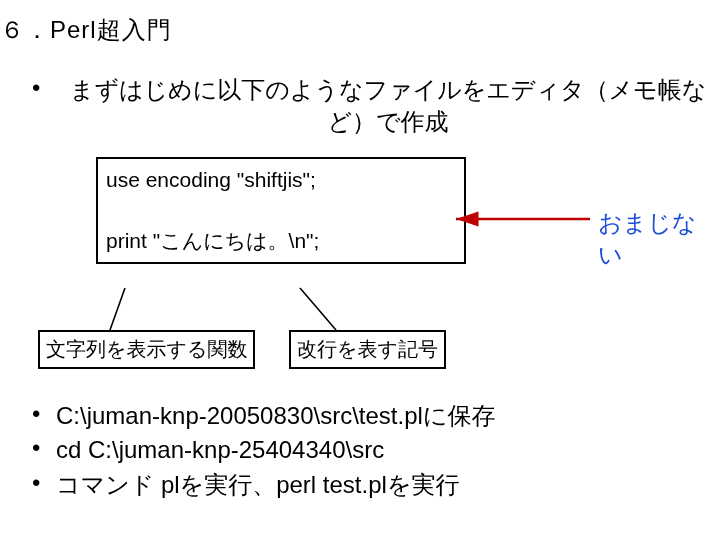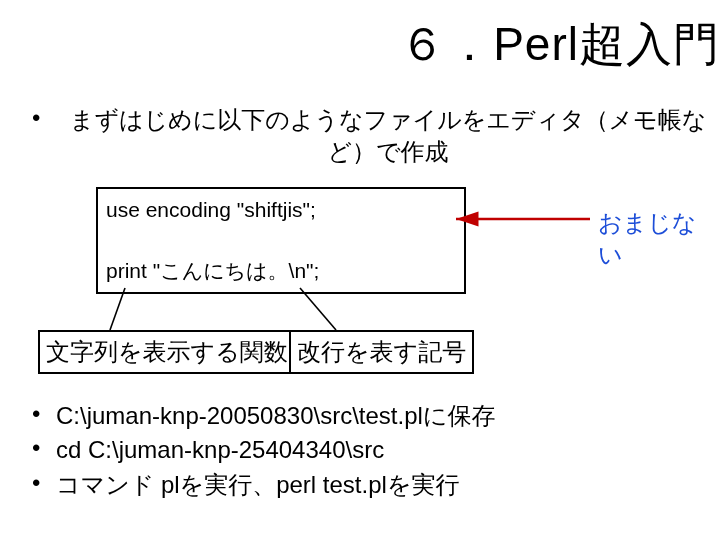--- a/index.html
+++ b/index.html
@@ -7,25 +7,24 @@
   padding: 0;
   width: 720px;
   height: 540px;
   background: #fff;
   font-family: "MS PGothic", "Hiragino Kaku Gothic Pro", sans-serif;
   color: #000;
   position: relative;
   box-sizing: border-box;
 }
 .title {
-  text-align: right;
-  font-size: 46px;
+  text-align: left;
+  font-size: 24px;
   padding-top: 14px;
   letter-spacing: 1px;
-  padding-left: 32px;
 }
 .bullet-list {
   margin: 28px 0 0 32px;
   font-size: 24px;
 }
 .bullet {
   display: flex;
   align-items: flex-start;
   margin-bottom: 4px;
 }
@@ -55,21 +54,21 @@
   position: absolute;
   left: 598px;
   top: 207px;
   color: #1d4ed8;
   font-size: 24px;
 }
 .annot-box {
   position: absolute;
   border: 2px solid #000;
   padding: 4px 6px;
-  font-size: 24px;
+  font-size: 20px;
   background: #fff;
 }
 .annot1 { left: 38px; top: 330px; }
 .annot2 { left: 289px; top: 330px; }
 svg.overlay {
   position: absolute;
   left: 0; top: 0;
   width: 720px; height: 540px;
   pointer-events: none;
 }

